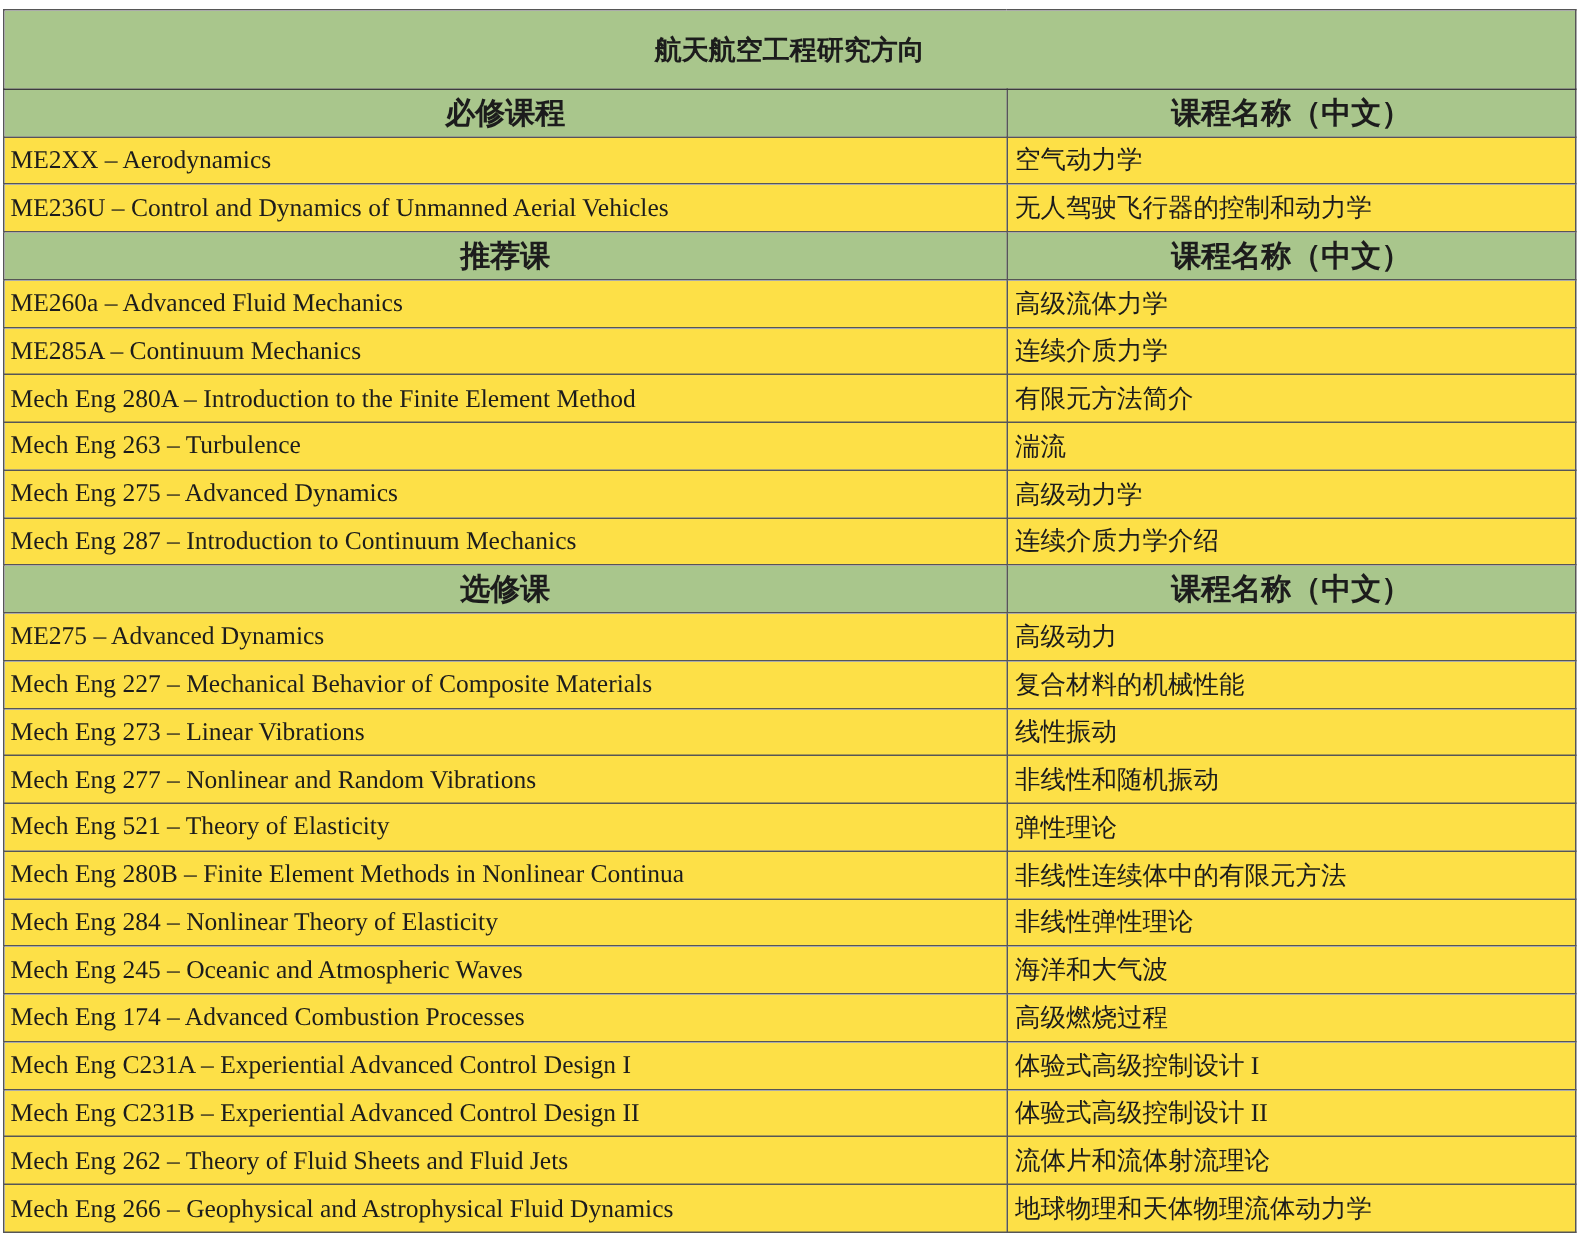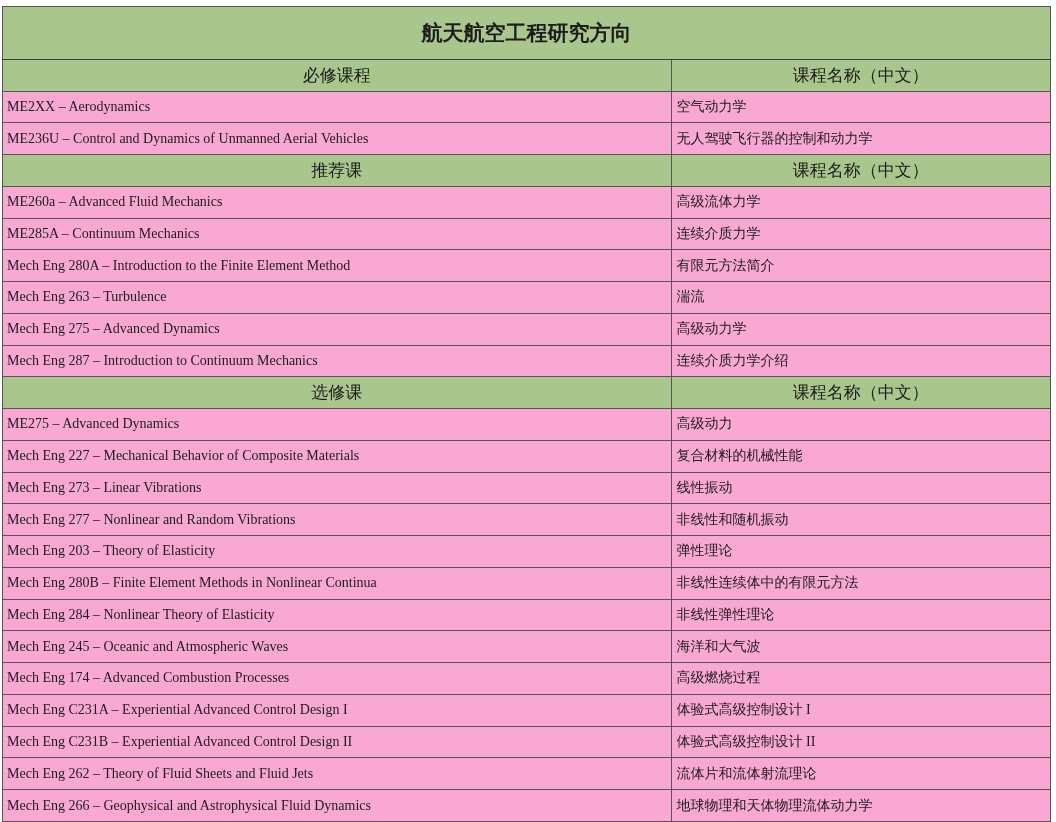--- a/index.html
+++ b/index.html
@@ -30,35 +30,35 @@
     overflow: hidden;
     white-space: nowrap;
     padding: 0;
     vertical-align: middle;
   }
   tr.title-row { height: 49px; }
   td.title-cell {
     background: var(--header-bg, #a9c68c);
     text-align: center;
     font-weight: bold;
-    font-size: 21px;
+    font-size: 18px;
     border-bottom: 1px solid #3c3c3c;
     font-family: Liberation Mono, monospace;
   }
   tr.section-header-row { height: 29.5px; }
   tr.section-header-row td {
     background: var(--header-bg, #a9c68c);
     text-align: center;
-    font-weight: normal;
-    font-size: 17px;
+    font-weight: bold;
+    font-size: 20px;
   }
   tr.data-row { height: 29.5px; }
   tr.data-row td {
-    background: #f9a8d4;
-    font-size: 14px;
+    background: #fde047;
+    font-size: 17px;
   }
   td.en-cell { padding-left: 4px; }
   td.zh-cell { padding-left: 5px; margin-left: 48px; }
 </style>
 </head>
 <body>
 
 <div class="page">
   <table class="course-table">
     <colgroup>
@@ -124,21 +124,21 @@
         </tr>
         <tr class="data-row">
           <td class="en-cell">Mech Eng 273 – Linear Vibrations</td>
           <td class="zh-cell">线性振动</td>
         </tr>
         <tr class="data-row">
           <td class="en-cell">Mech Eng 277 – Nonlinear and Random Vibrations</td>
           <td class="zh-cell">非线性和随机振动</td>
         </tr>
         <tr class="data-row">
-          <td class="en-cell">Mech Eng 203 – Theory of Elasticity</td>
+          <td class="en-cell">Mech Eng 521 – Theory of Elasticity</td>
           <td class="zh-cell">弹性理论</td>
         </tr>
         <tr class="data-row">
           <td class="en-cell">Mech Eng 280B – Finite Element Methods in Nonlinear Continua</td>
           <td class="zh-cell">非线性连续体中的有限元方法</td>
         </tr>
         <tr class="data-row">
           <td class="en-cell">Mech Eng 284 – Nonlinear Theory of Elasticity</td>
           <td class="zh-cell">非线性弹性理论</td>
         </tr>

